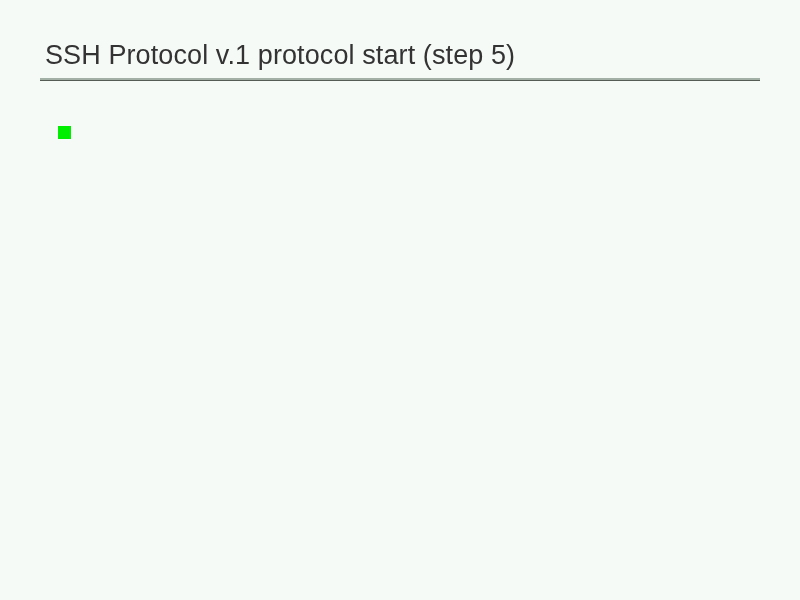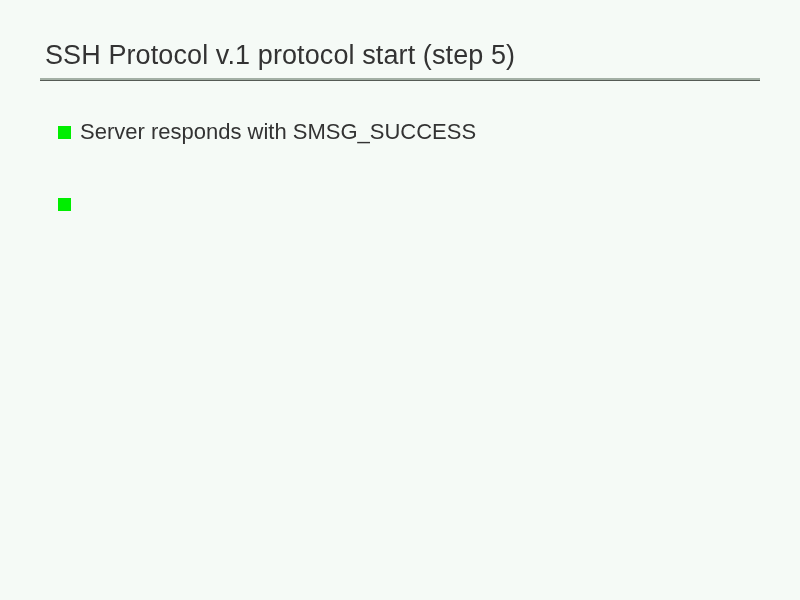--- a/index.html
+++ b/index.html
@@ -78,24 +78,20 @@
 <body>
 
 <div class="slide">
 
   <h1 class="slide-title">SSH Protocol v.1 protocol start (step 5)</h1>
 
   <div class="title-rule"></div>
 
   <ul class="bullet-list">
 
-    <li class="bullet-item">
-      <span class="bullet-marker"></span>
-      <span class="bullet-text">Server responds with SMSG_SUCCESS</span>
-    </li>
 
     <li class="bullet-item">
       <span class="bullet-marker"></span>
     </li>
 
   </ul>
 
 </div>
 
 </body></html>

